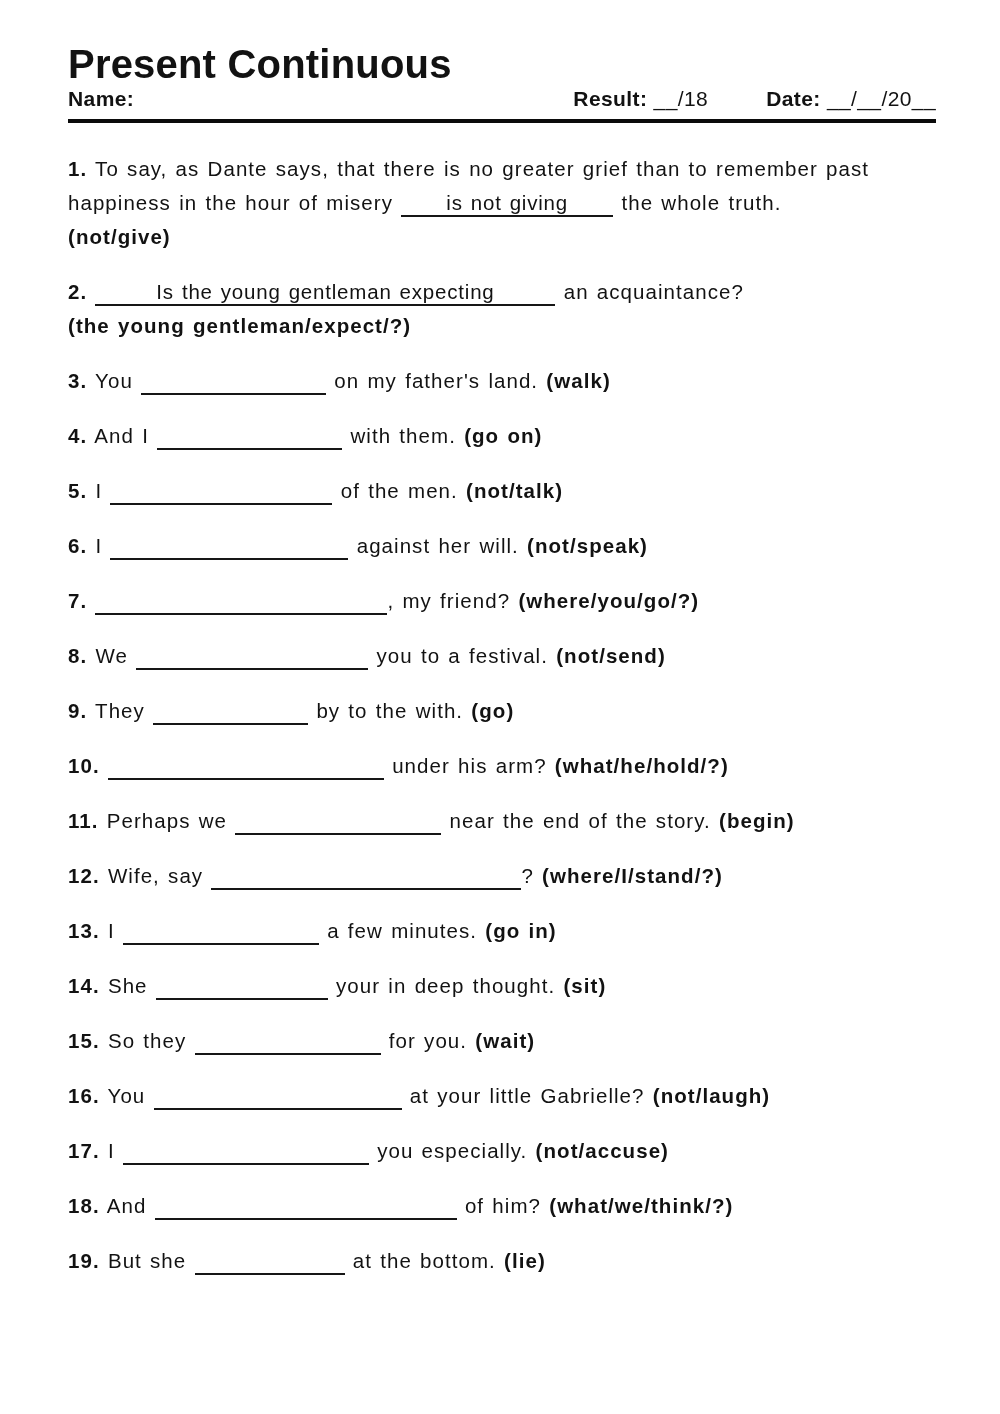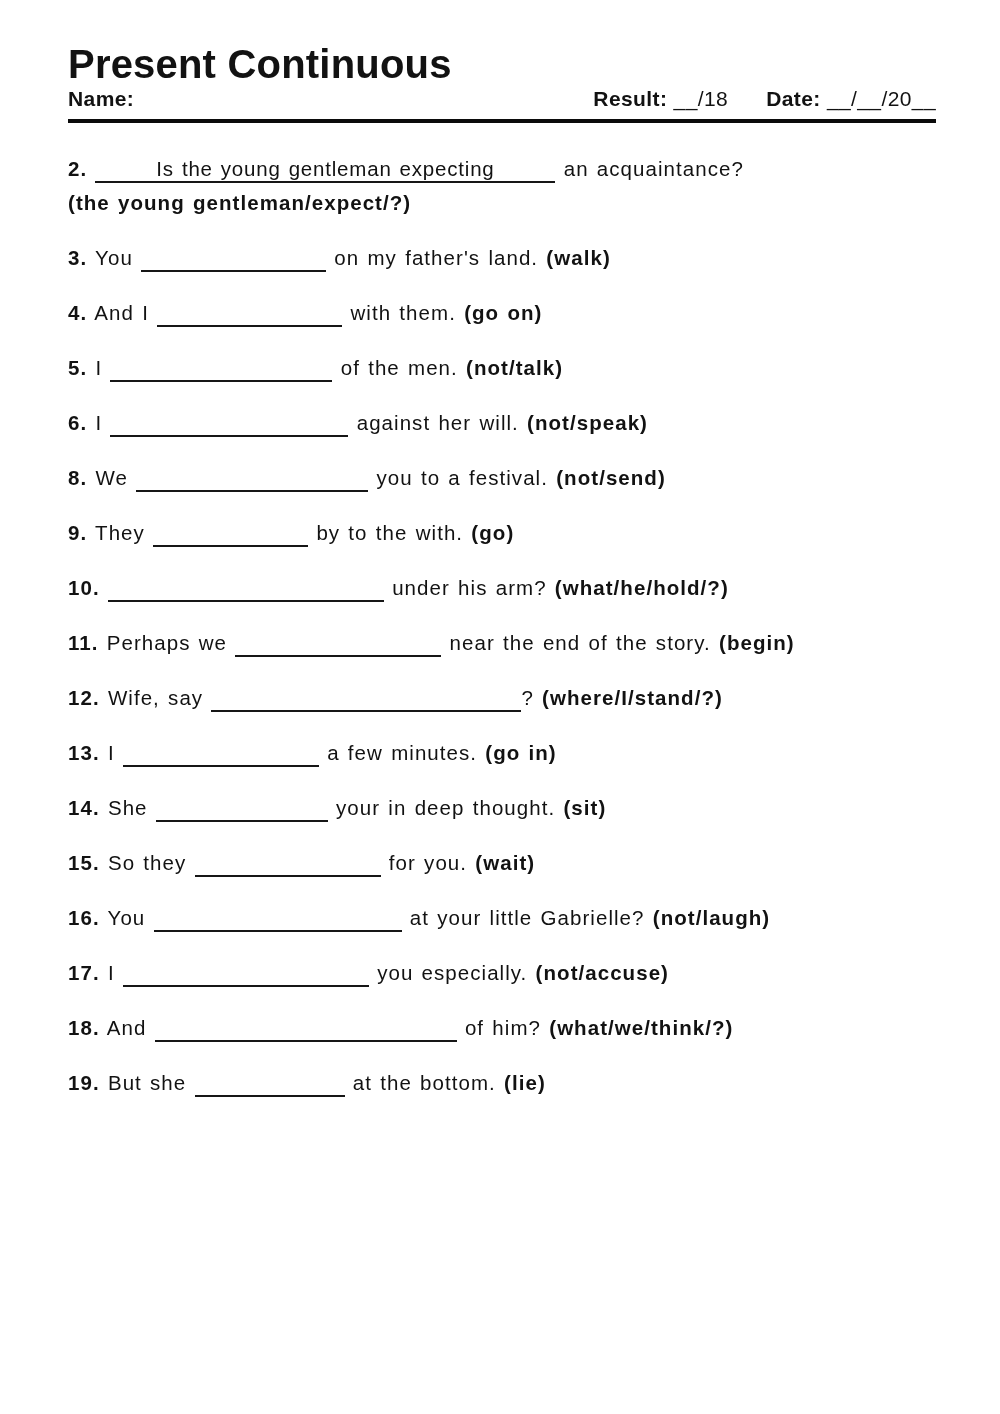--- a/index.html
+++ b/index.html
@@ -35,21 +35,21 @@
     align-items: flex-end;
     font-size: 21px;
     letter-spacing: 0.4px;
     white-space: nowrap;
   }
   .label-bold {
     font-weight: 700;
   }
   .meta-group {
     display: flex;
-    gap: 38px;
+    gap: 58px;
   }
   .meta-pair .value {
     font-weight: 400;
   }
   .rule {
     height: 4px;
     background: #0b0b0b;
     margin-top: 8px;
   }
   .questions {
@@ -95,25 +95,27 @@
       <span class="meta-pair">
         <span class="label-bold">Date:</span>
         <span class="value">__/__/20__</span>
       </span>
     </span>
   </div>
 
   <div class="rule"></div>
 
   <div class="questions">
+      <div class="question"><span class="num">1.</span> <span class="text">To say, as Dante says, that there is no greater grief than to remember past</span><br><span class="text">happiness in the hour of misery</span> <span class="blank" style="width: 212px;">is not giving</span> <span class="text">the whole truth.</span><br><span class="hint">(not/give)</span></div>
       <div class="question"><span class="num">2.</span> <span class="blank" style="width: 460px; text-align: center;">Is the young gentleman expecting</span> <span class="text">an acquaintance?</span><br><span class="hint">(the young gentleman/expect/?)</span></div>
       <div class="question"><span class="num">3.</span> <span class="text">You</span> <span class="blank" style="width: 185px;">&nbsp;</span> <span class="text">on my father's land.</span> <span class="hint">(walk)</span></div>
       <div class="question"><span class="num">4.</span> <span class="text">And I</span> <span class="blank" style="width: 185px;">&nbsp;</span> <span class="text">with them.</span> <span class="hint">(go on)</span></div>
       <div class="question"><span class="num">5.</span> <span class="text">I</span> <span class="blank" style="width: 222px;">&nbsp;</span> <span class="text">of the men.</span> <span class="hint">(not/talk)</span></div>
       <div class="question"><span class="num">6.</span> <span class="text">I</span> <span class="blank" style="width: 238px;">&nbsp;</span> <span class="text">against her will.</span> <span class="hint">(not/speak)</span></div>
+      <div class="question"><span class="num">7.</span> <span class="blank" style="width: 292px;">&nbsp;</span><span class="text">, my friend?</span> <span class="hint">(where/you/go/?)</span></div>
       <div class="question"><span class="num">8.</span> <span class="text">We</span> <span class="blank" style="width: 232px;">&nbsp;</span> <span class="text">you to a festival.</span> <span class="hint">(not/send)</span></div>
       <div class="question"><span class="num">9.</span> <span class="text">They</span> <span class="blank" style="width: 155px;">&nbsp;</span> <span class="text">by to the with.</span> <span class="hint">(go)</span></div>
       <div class="question"><span class="num">10.</span> <span class="blank" style="width: 276px;">&nbsp;</span> <span class="text">under his arm?</span> <span class="hint">(what/he/hold/?)</span></div>
       <div class="question"><span class="num">11.</span> <span class="text">Perhaps we</span> <span class="blank" style="width: 206px;">&nbsp;</span> <span class="text">near the end of the story.</span> <span class="hint">(begin)</span></div>
       <div class="question"><span class="num">12.</span> <span class="text">Wife, say</span> <span class="blank" style="width: 310px;">&nbsp;</span><span class="text">?</span> <span class="hint">(where/I/stand/?)</span></div>
       <div class="question"><span class="num">13.</span> <span class="text">I</span> <span class="blank" style="width: 196px;">&nbsp;</span> <span class="text">a few minutes.</span> <span class="hint">(go in)</span></div>
       <div class="question"><span class="num">14.</span> <span class="text">She</span> <span class="blank" style="width: 172px;">&nbsp;</span> <span class="text">your in deep thought.</span> <span class="hint">(sit)</span></div>
       <div class="question"><span class="num">15.</span> <span class="text">So they</span> <span class="blank" style="width: 186px;">&nbsp;</span> <span class="text">for you.</span> <span class="hint">(wait)</span></div>
       <div class="question"><span class="num">16.</span> <span class="text">You</span> <span class="blank" style="width: 248px;">&nbsp;</span> <span class="text">at your little Gabrielle?</span> <span class="hint">(not/laugh)</span></div>
       <div class="question"><span class="num">17.</span> <span class="text">I</span> <span class="blank" style="width: 246px;">&nbsp;</span> <span class="text">you especially.</span> <span class="hint">(not/accuse)</span></div>

